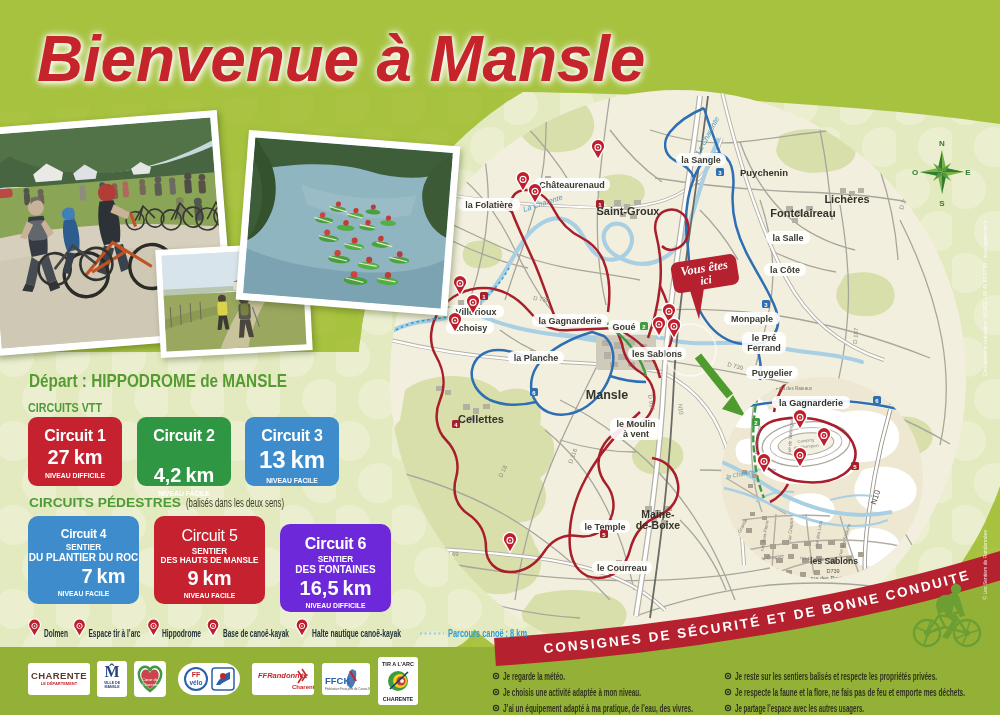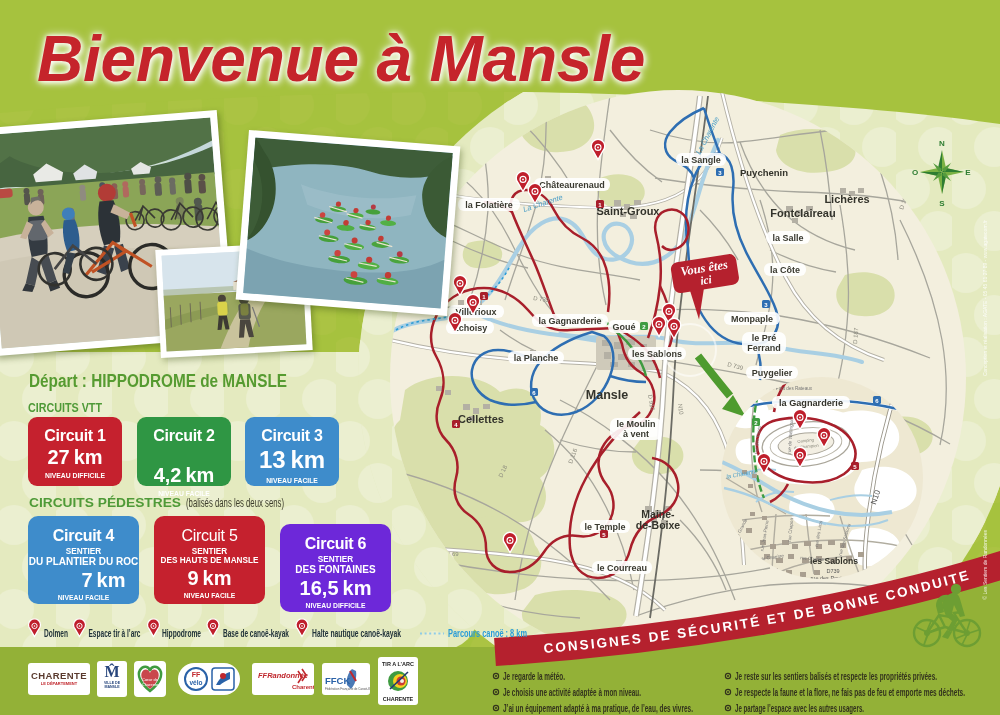--- a/index.html
+++ b/index.html
@@ -562,21 +562,21 @@
   <div style="font-size:24px;font-weight:bold;margin-top:1px;">13 km</div>
   <div style="font-size:6.8px;font-weight:bold;margin-top:3px;">NIVEAU FACILE</div>
 </div>
 
 <svg class="abs" style="left:0;top:492px;" width="460" height="22" viewBox="0 0 460 22">
   <text x="29" y="15" font-family="Liberation Sans,sans-serif" font-size="12.5" font-weight="bold" fill="#4f9a38" textLength="152" lengthAdjust="spacingAndGlyphs">CIRCUITS PÉDESTRES</text>
   <text x="186" y="15" font-family="Liberation Sans,sans-serif" font-size="12" fill="#3c3c2c" textLength="98" lengthAdjust="spacingAndGlyphs">(balisés dans les deux sens)</text>
 </svg>
 
 <div class="abs" style="left:28px;top:516px;width:111px;height:88px;background:#3e8ccb;border-radius:10px;color:#fff;text-align:center;">
-  <div style="font-size:16px;font-weight:bold;margin-top:11px;letter-spacing:-0.3px;">Circuit 4</div>
+  <div style="font-size:12px;font-weight:bold;margin-top:11px;letter-spacing:-0.3px;">Circuit 4</div>
   <div style="font-size:8.2px;font-weight:bold;margin-top:2px;">SENTIER</div>
   <div style="font-size:10px;font-weight:bold;">DU PLANTIER DU ROC</div>
   <div style="font-size:20px;font-weight:bold;margin-top:2px;padding-left:40px;">7 km</div>
   <div style="font-size:6.8px;font-weight:bold;margin-top:2px;">NIVEAU FACILE</div>
 </div>
 
 <div class="abs" style="left:154px;top:516px;width:111px;height:88px;background:#c5212e;border-radius:10px;color:#fff;text-align:center;">
   <div style="font-size:16px;font-weight:normal;margin-top:11px;letter-spacing:-0.3px;">Circuit 5</div>
   <div style="font-size:8.2px;font-weight:bold;margin-top:2px;">SENTIER</div>
   <div style="font-size:8.2px;font-weight:bold;">DES HAUTS DE MANSLE</div>

